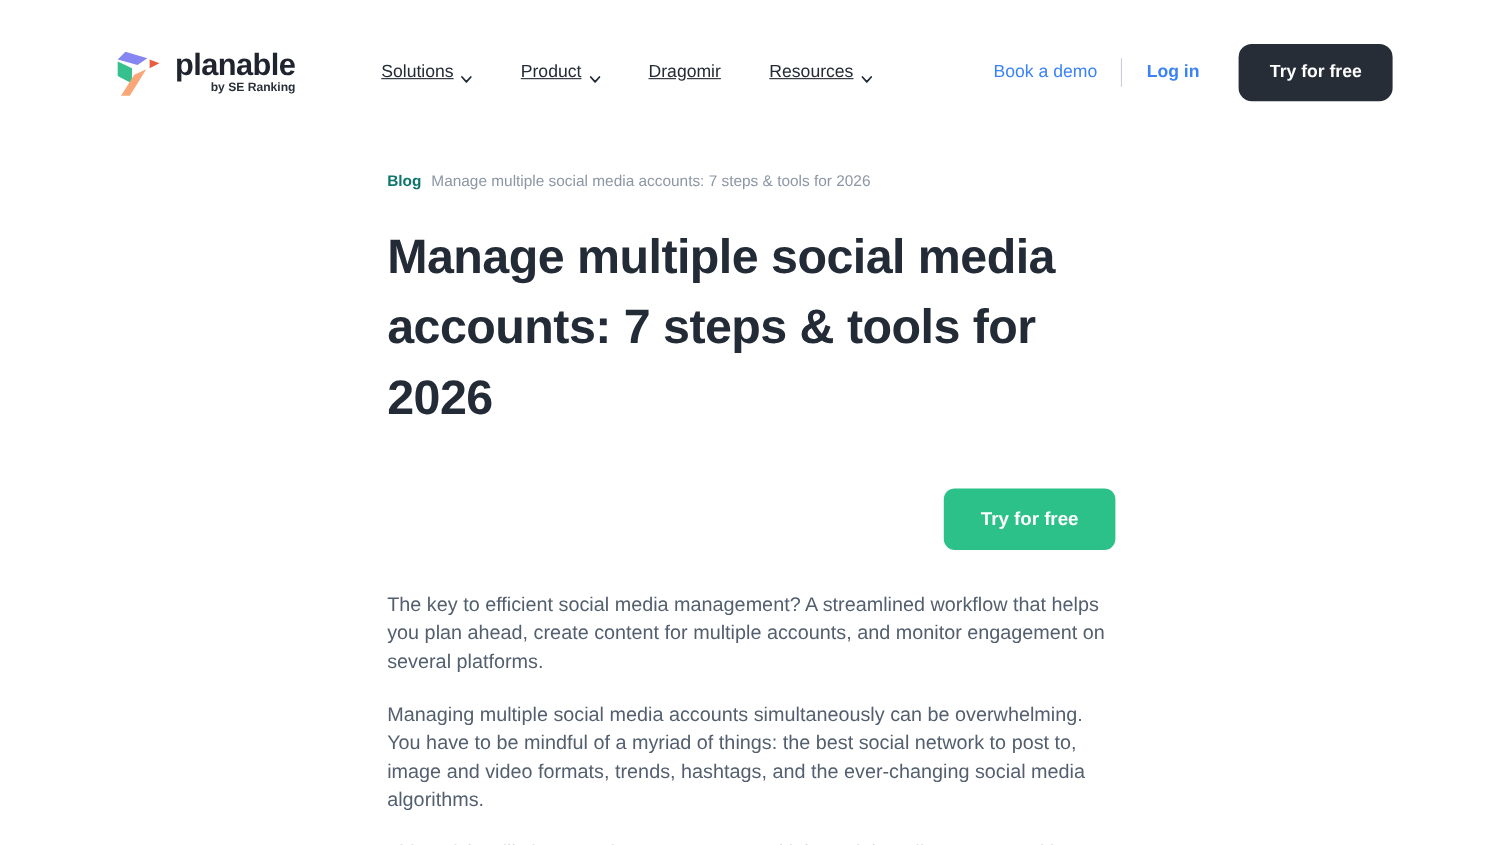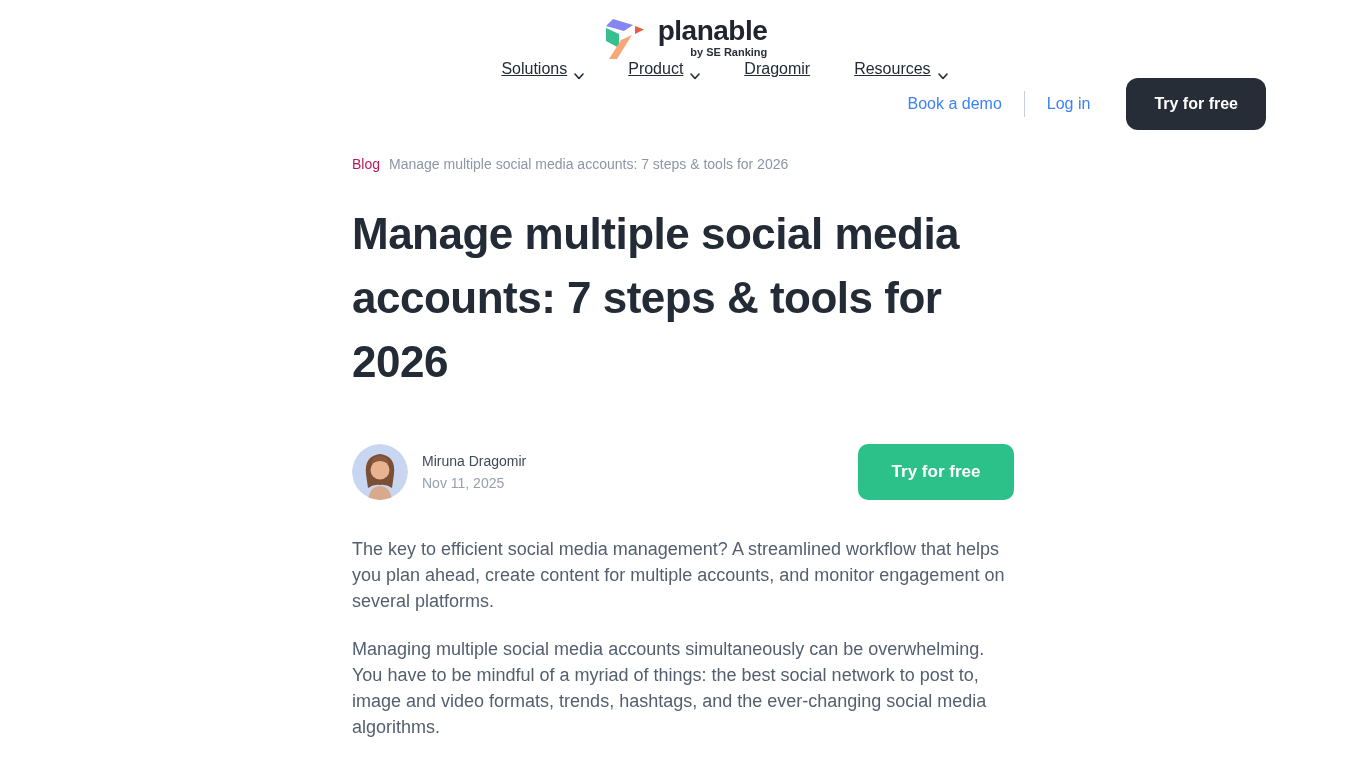--- a/index.html
+++ b/index.html
@@ -4,51 +4,50 @@
 <style>
   * { margin: 0; padding: 0; box-sizing: border-box; }
   html, body { width: 1366px; height: 768px; overflow: hidden; background: #ffffff; }
   body { font-family: "Liberation Sans", sans-serif; color: #232b36; }
 
   
   .header {
     display: flex; align-items: center;
     height: 116px; padding: 16px 100px 0 105px;
     background: #ffffff;
-    flex-direction: column;
   }
   .logo { display: flex; align-items: flex-start; gap: 10px; cursor: pointer; }
   .logo-mark { width: 44px; height: 42px; flex: 0 0 auto; margin-top: 2px; }
   .logo-text-wrap { display: flex; flex-direction: column; align-items: flex-end; }
   .logo-word { font-size: 28px; font-weight: 700; letter-spacing: -0.5px; color: #20242e; line-height: 30px; }
   .logo-tagline { font-size: 11px; font-weight: 600; color: #2a3039; margin-top: 0px; }
 
   .nav { display: flex; align-items: center; gap: 44px; margin-left: 78px; text-decoration: underline; }
   .nav-item { display: flex; align-items: center; gap: 7px; font-size: 16px; font-weight: 500; color: #232b36; cursor: pointer; white-space: nowrap; }
   .chev { width: 10px; height: 7px; display: inline-block; }
 
   .header-right { margin-left: auto; display: flex; align-items: center; }
   .link-plain { font-size: 16px; font-weight: 500; color: #3b82f6; cursor: pointer; white-space: nowrap; }
   .book-demo { font-weight: 500; }
   .vdivider { width: 1px; height: 26px; background: #c9cfd8; margin: 0 22px; }
-  .login { font-weight: 400; }
+  .login { font-weight: 700; }
   .btn-dark {
     margin-left: 36px;
     background: #272d37; color: #ffffff;
     border: none; border-radius: 12px;
     font-family: "Liberation Sans", sans-serif;
     font-size: 16px; font-weight: 700;
     padding: 0 28px; height: 52px; line-height: 52px;
     cursor: pointer; white-space: nowrap;
   }
 
   
   .container { width: 662px; margin: 0 auto; }
   .breadcrumb { margin-top: 38px; font-size: 14px; line-height: 20px; display: flex; gap: 9px; align-items: baseline; }
-  .breadcrumb .crumb-blog { color: #be185d; cursor: pointer; }
+  .breadcrumb .crumb-blog { color: #0f766e; cursor: pointer; font-weight: bold; }
   .breadcrumb .crumb-current { color: #8c96a5; }
 
   h1.article-title {
     margin-top: 28px;
     width: 625px;
     font-size: 44px; line-height: 64px;
     font-weight: 700; letter-spacing: -0.5px;
     color: #232b36;
   }
 
@@ -136,35 +135,20 @@
 <main class="container">
 
   <div class="breadcrumb">
     <span class="crumb-blog">Blog</span>
     <span class="crumb-current">Manage multiple social media accounts: 7 steps &amp; tools for 2026</span>
   </div>
 
   <h1 class="article-title">Manage multiple social media accounts: 7 steps &amp; tools for 2026</h1>
 
   <div class="meta-row">
-    <div class="author">
-      <span class="avatar">
-        <svg viewBox="0 0 56 56" width="56" height="56">
-          <circle cx="28" cy="28" r="28" fill="#c9d6f2"></circle>
-          <path d="M14 30 Q12 12 28 10 Q44 12 42 30 L40 44 Q34 40 28 41 Q22 40 16 44 Z" fill="#7a4f35"></path>
-          <circle cx="28" cy="26" r="9.5" fill="#e8b48f"></circle>
-          <path d="M16 56 Q18 42 28 42 Q38 42 40 56 Z" fill="#d9a98c"></path>
-          <path d="M19 20 Q28 14 37 20 Q36 12 28 12 Q20 12 19 20 Z" fill="#8a5a3c"></path>
-        </svg>
-      </span>
-      <span class="author-info">
-        <span class="author-name">Miruna Dragomir</span>
-        <span class="author-date">Nov 11, 2025</span>
-      </span>
-    </div>
     <button class="btn-green">Try for free</button>
   </div>
 
   <div class="article-body">
     <p>The key to efficient social media management? A streamlined workflow that helps you plan ahead, create content for multiple accounts, and monitor engagement on several platforms.</p>
     <p>Managing multiple social media accounts simultaneously can be overwhelming. You have to be mindful of a myriad of things: the best social network to post to, image and video formats, trends, hashtags, and the ever-changing social media algorithms.</p>
     <p>This article will show you how to manage multiple social media accounts with examples from social media managers that handle multiple clients daily, the tools they rely on, and the workflows that keep everything organized.</p>
   </div>
 
 </main>

